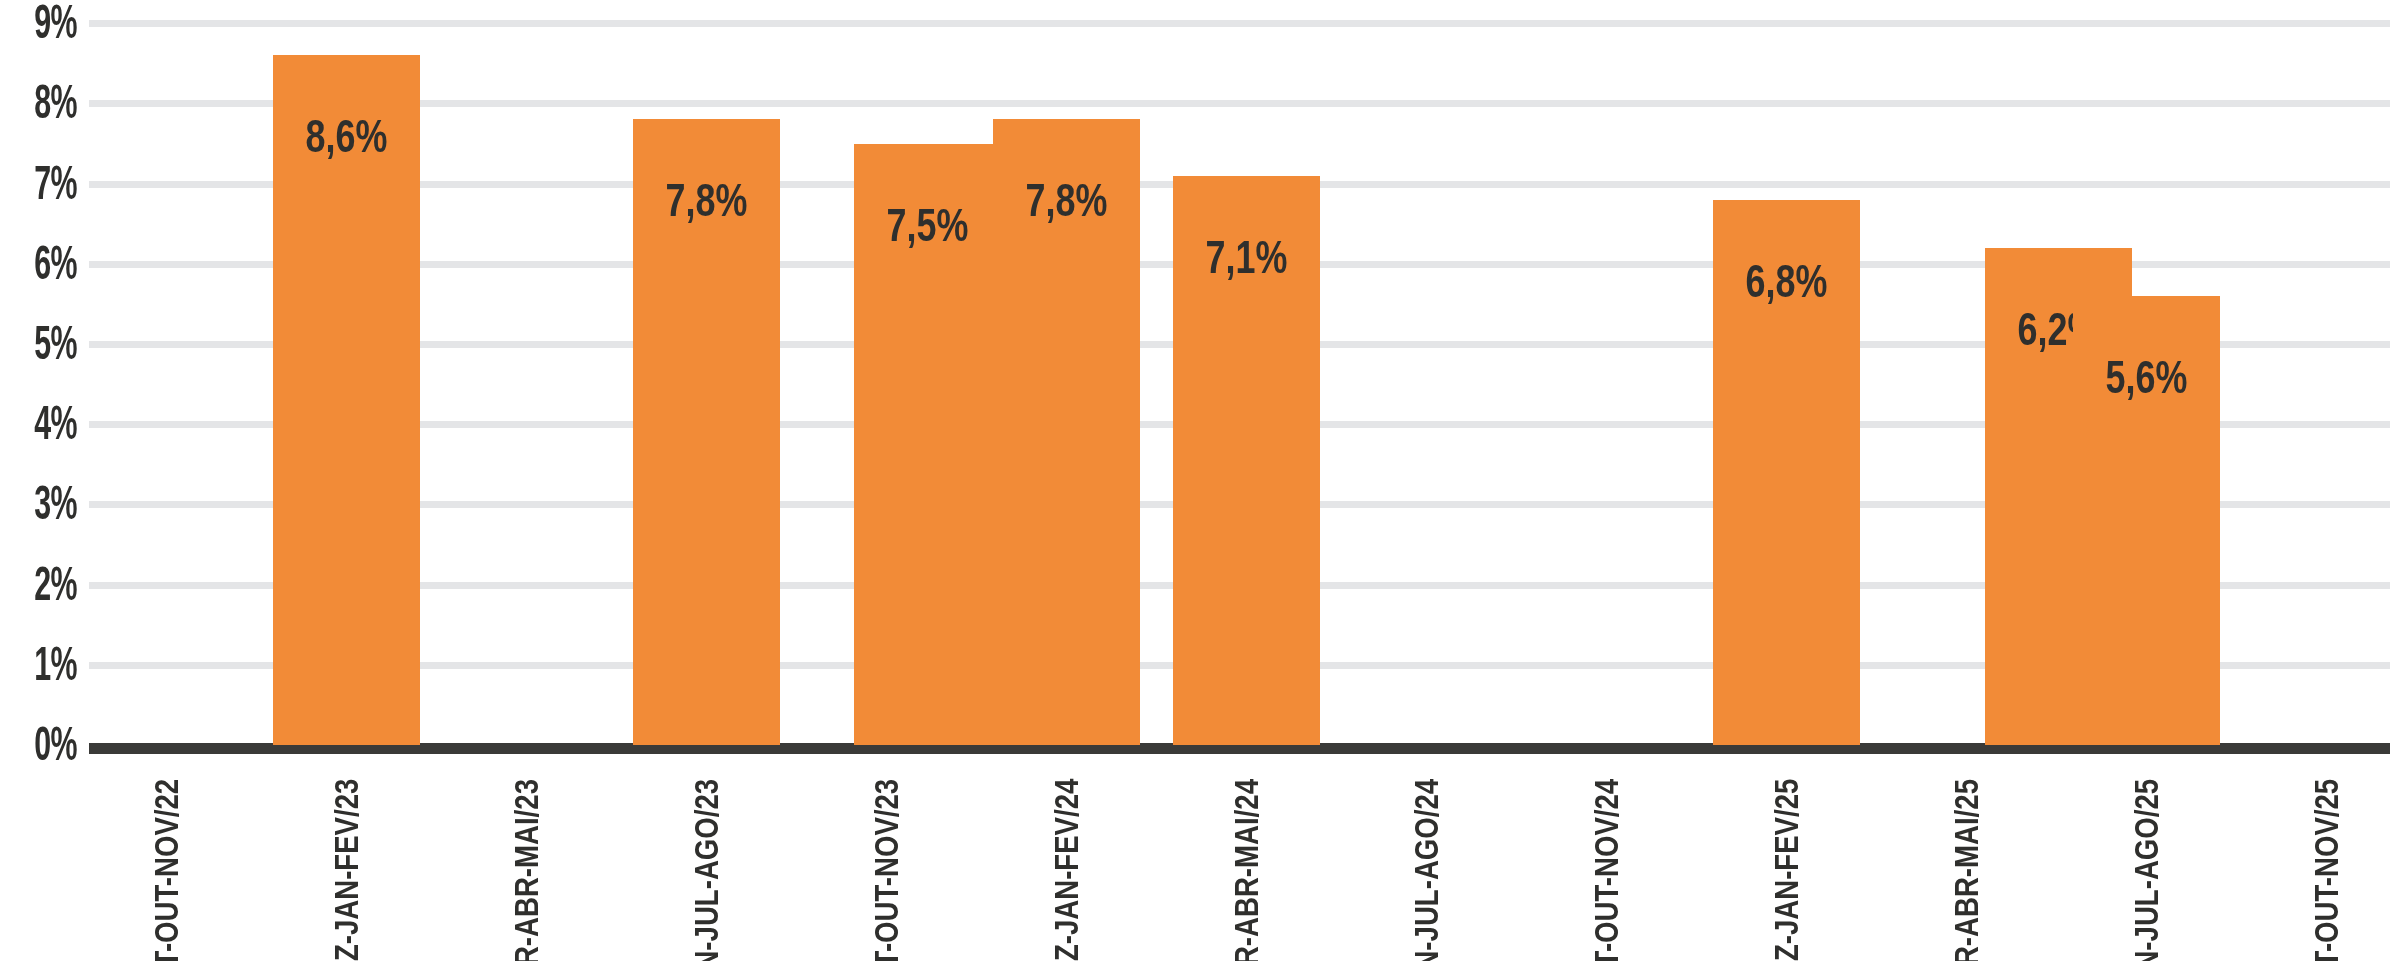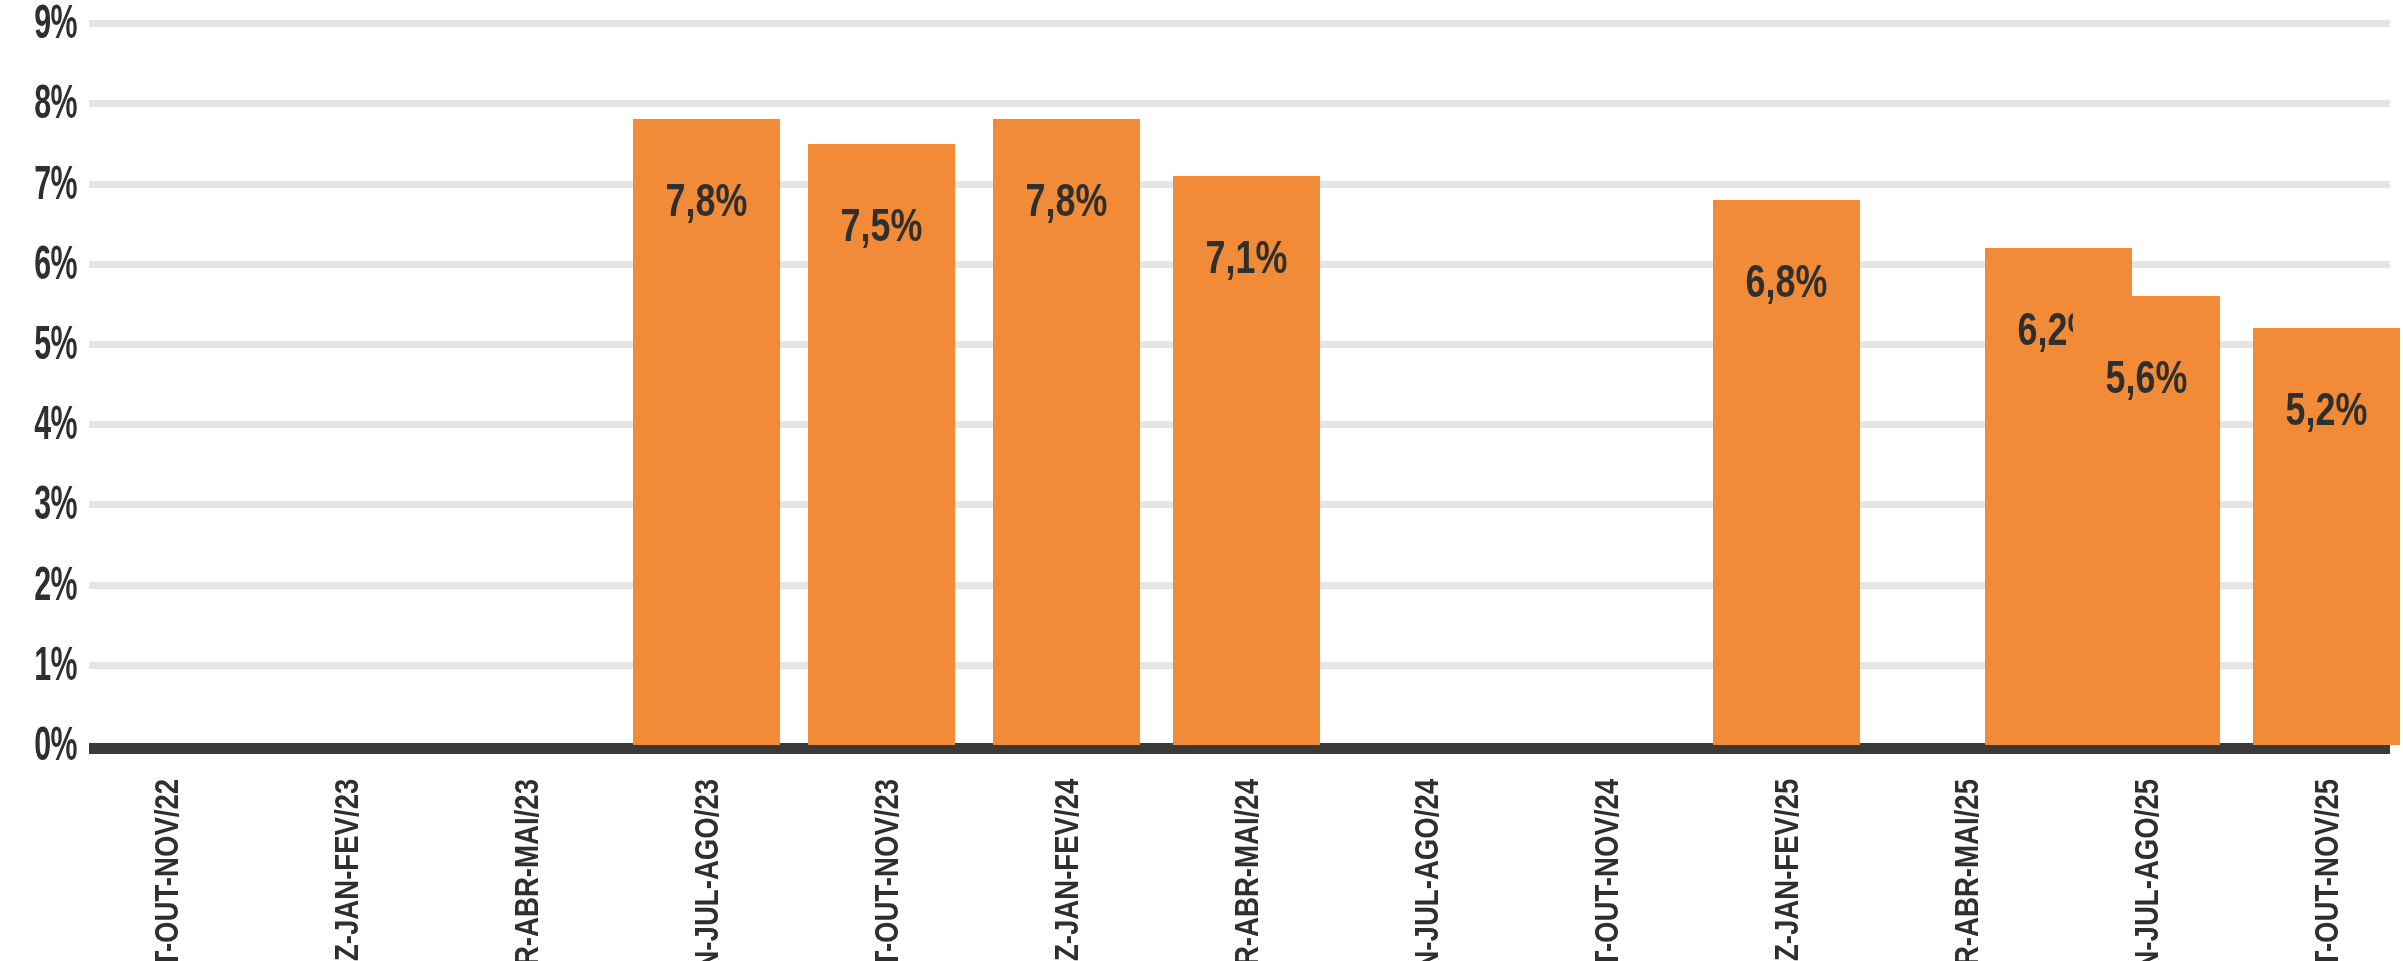--- a/index.html
+++ b/index.html
@@ -158,26 +158,31 @@
         <div class="gridline" style="top: 501.4px;"></div>
         <div class="gridline" style="top: 421.2px;"></div>
         <div class="gridline" style="top: 341px;"></div>
         <div class="gridline" style="top: 260.8px;"></div>
         <div class="gridline" style="top: 180.6px;"></div>
         <div class="gridline" style="top: 100.4px;"></div>
         <div class="gridline" style="top: 20.2px;"></div>
       </div>
 
     <div class="bars">
+        <div class="bar-slot" style="left: 184px; height: 689.72px;">
+          <div class="bar" style="height: 689.72px; background: rgb(242, 139, 55);">
+            <div class="bar-value" style="top: 58px; color: rgb(47, 47, 45);">8,6%</div>
+          </div>
+        </div>
         <div class="bar-slot" style="left: 544px; height: 625.56px;">
           <div class="bar" style="height: 625.56px; background: rgb(242, 139, 55);">
             <div class="bar-value" style="top: 58px; color: rgb(47, 47, 45);">7,8%</div>
           </div>
         </div>
-        <div class="bar-slot" style="left: 719px; height: 601.5px;">
+        <div class="bar-slot" style="left: 765px; height: 601.5px;">
           <div class="bar" style="height: 601.5px; background: rgb(242, 139, 55);">
             <div class="bar-value" style="top: 58px; color: rgb(47, 47, 45);">7,5%</div>
           </div>
         </div>
         <div class="bar-slot" style="left: 904px; height: 625.56px;">
           <div class="bar" style="height: 625.56px; background: rgb(242, 139, 55);">
             <div class="bar-value" style="top: 58px; color: rgb(47, 47, 45);">7,8%</div>
           </div>
         </div>
         <div class="bar-slot" style="left: 1084px; height: 569.42px;">
@@ -191,25 +196,20 @@
           </div>
         </div>
         <div class="bar-slot" style="left: 1896px; height: 497.24px;">
           <div class="bar" style="height: 497.24px; background: rgb(242, 139, 55);">
             <div class="bar-value" style="top: 58px; color: rgb(47, 47, 45);">6,2%</div>
           </div>
         </div>
         <div class="bar-slot" style="left: 1984px; height: 449.12px;">
           <div class="bar" style="height: 449.12px; background: rgb(242, 139, 55);">
             <div class="bar-value" style="top: 58px; color: rgb(47, 47, 45);">5,6%</div>
-          </div>
-        </div>
-        <div class="bar-slot" style="left: 2164px; height: 417.04px;">
-          <div class="bar" style="height: 417.04px; background: rgb(242, 139, 55);">
-            <div class="bar-value" style="top: 58px; color: rgb(47, 47, 45);">5,2%</div>
           </div>
         </div>
       </div>
 
     <div class="y-labels">
         <div class="y-label" style="top: 719px;">0%</div>
         <div class="y-label" style="top: 638.8px;">1%</div>
         <div class="y-label" style="top: 558.6px;">2%</div>
         <div class="y-label" style="top: 478.4px;">3%</div>
         <div class="y-label" style="top: 398.2px;">4%</div>

